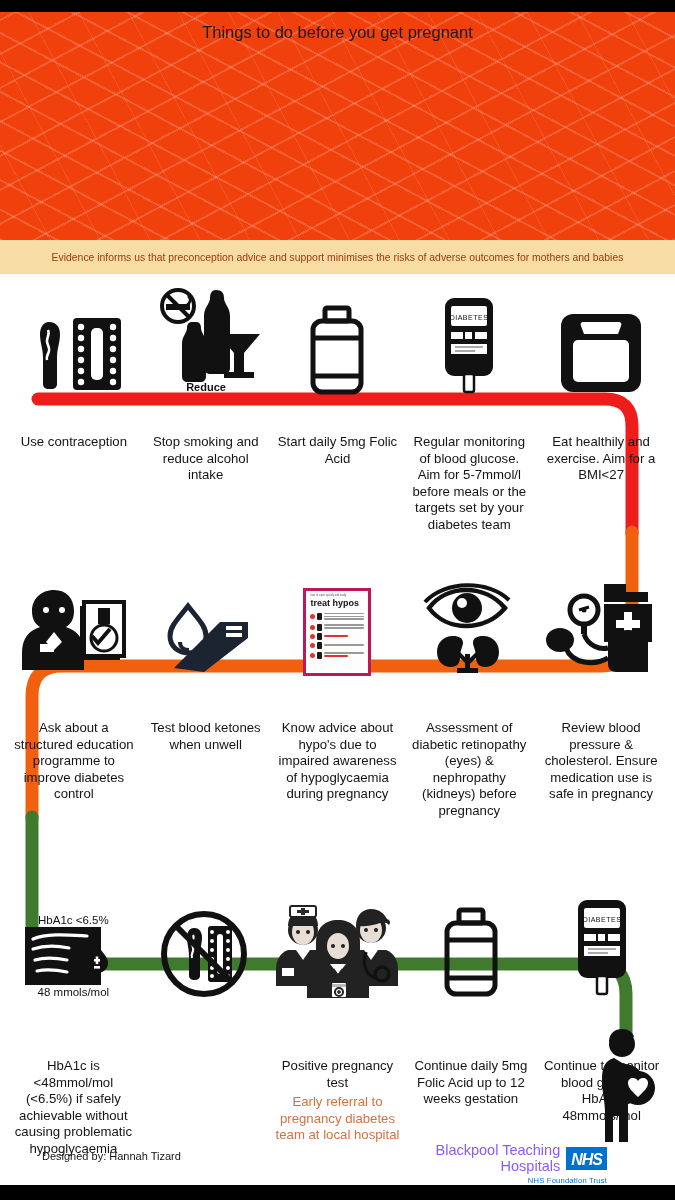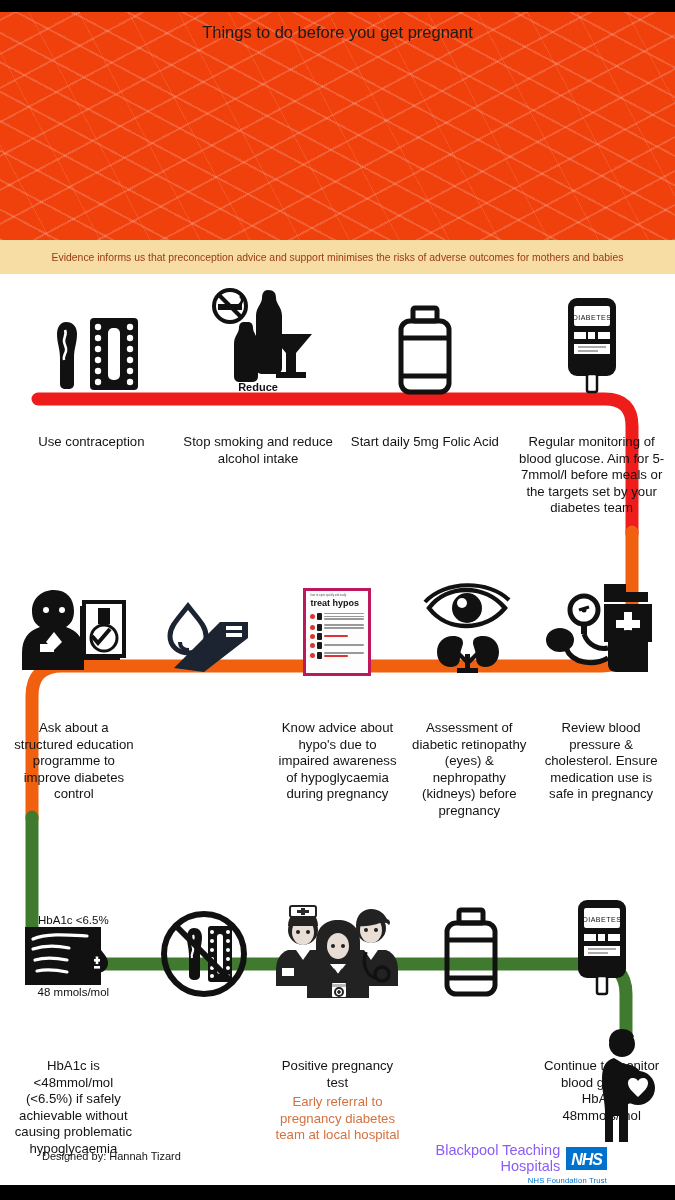--- a/index.html
+++ b/index.html
@@ -187,20 +187,30 @@
           <rect x="38" y="36" width="12" height="7" fill="#fff"></rect>
           <rect x="14" y="48" width="36" height="10" fill="#fff"></rect>
           <rect x="18" y="50" width="28" height="2" fill="#aaa"></rect>
           <rect x="18" y="54" width="20" height="2" fill="#aaa"></rect>
           <rect x="27" y="78" width="10" height="18" rx="2" fill="#fff" stroke="#111" stroke-width="2.5"></rect>
         </svg>
       </div>
       <div class="cap">Regular monitoring of blood glucose. Aim for 5-7mmol/l before meals or the targets set by your diabetes team</div>
     </div>
 
+    <div class="cell">
+      <div class="icon-wrap">
+        <svg width="88" height="86" viewBox="0 0 88 86">
+          <rect x="4" y="4" width="80" height="78" rx="12" fill="#111"></rect>
+          <path d="M26 12h36c2 0 3 2 2 4l-3 8H27l-3-8c-1-2 0-4 2-4z" fill="#fff"></path>
+          <rect x="16" y="30" width="56" height="42" rx="5" fill="#fff"></rect>
+        </svg>
+      </div>
+      <div class="cap">Eat healthily and exercise. Aim for a BMI&lt;27</div>
+    </div>
   </div>
 
   <div class="row row2">
 
     <div class="cell">
       <div class="icon-wrap">
         <svg width="112" height="92" viewBox="0 0 112 92">
           <g fill="#111">
             <path d="M36 6c-13 0-22 9-22 21 0 8 3 13 8 16-12 4-18 12-18 26v17h62V69c0-14-6-22-18-26 5-3 8-8 8-16C56 15 49 6 36 6z"></path>
           </g>
@@ -223,20 +233,21 @@
     <div class="cell">
       <div class="icon-wrap">
         <svg width="100" height="76" viewBox="0 0 100 76">
           <path d="M18 68 L64 22 L92 22 L92 38 L48 72 Z" fill="#1b2430"></path>
           <rect x="70" y="26" width="16" height="4" fill="#fff"></rect>
           <rect x="70" y="33" width="16" height="4" fill="#fff"></rect>
           <path d="M32 6c-10 13-18 20-18 30 0 10 8 17 18 17s18-7 18-17c0-10-8-17-18-30z" fill="none" stroke="#1b2430" stroke-width="5"></path>
           <path d="M24 42c0 5 4 8 9 8" fill="none" stroke="#1b2430" stroke-width="4"></path>
         </svg>
       </div>
+      <div class="cap">Test blood ketones when unwell</div>
     </div>
 
     <div class="cell">
       <div class="icon-wrap">
         <div class="hypo-poster">
           <div class="hp-kicker">how to super quickly and easily</div>
           <div class="hp-title">treat hypos</div>
           <div class="hp-row">
               <span class="hp-num"></span>
               <span class="hp-ico"></span>
@@ -441,20 +452,21 @@
       <div class="icon-wrap">
         <svg width="72" height="92" viewBox="0 0 72 92">
           <g fill="none" stroke="#111" stroke-width="5">
             <rect x="24" y="4" width="24" height="13" rx="2"></rect>
             <rect x="12" y="17" width="48" height="71" rx="9"></rect>
             <line x1="12" y1="34" x2="60" y2="34"></line>
             <line x1="12" y1="72" x2="60" y2="72"></line>
           </g>
         </svg>
       </div>
+      <div class="cap">Continue daily 5mg Folic Acid up to 12 weeks gestation</div>
     </div>
 
     <div class="cell">
       <div class="icon-wrap">
         <svg width="64" height="100" viewBox="0 0 64 100">
           <rect x="8" y="2" width="48" height="78" rx="9" fill="#111"></rect>
           <rect x="14" y="10" width="36" height="20" rx="2" fill="#fff"></rect>
           <text x="32" y="24" font-family="Liberation Sans, sans-serif" font-size="7" fill="#111" text-anchor="middle" letter-spacing="0.5">DIABETES</text>
           <rect x="14" y="36" width="12" height="7" fill="#fff"></rect>
           <rect x="28" y="36" width="7" height="7" fill="#fff"></rect>

